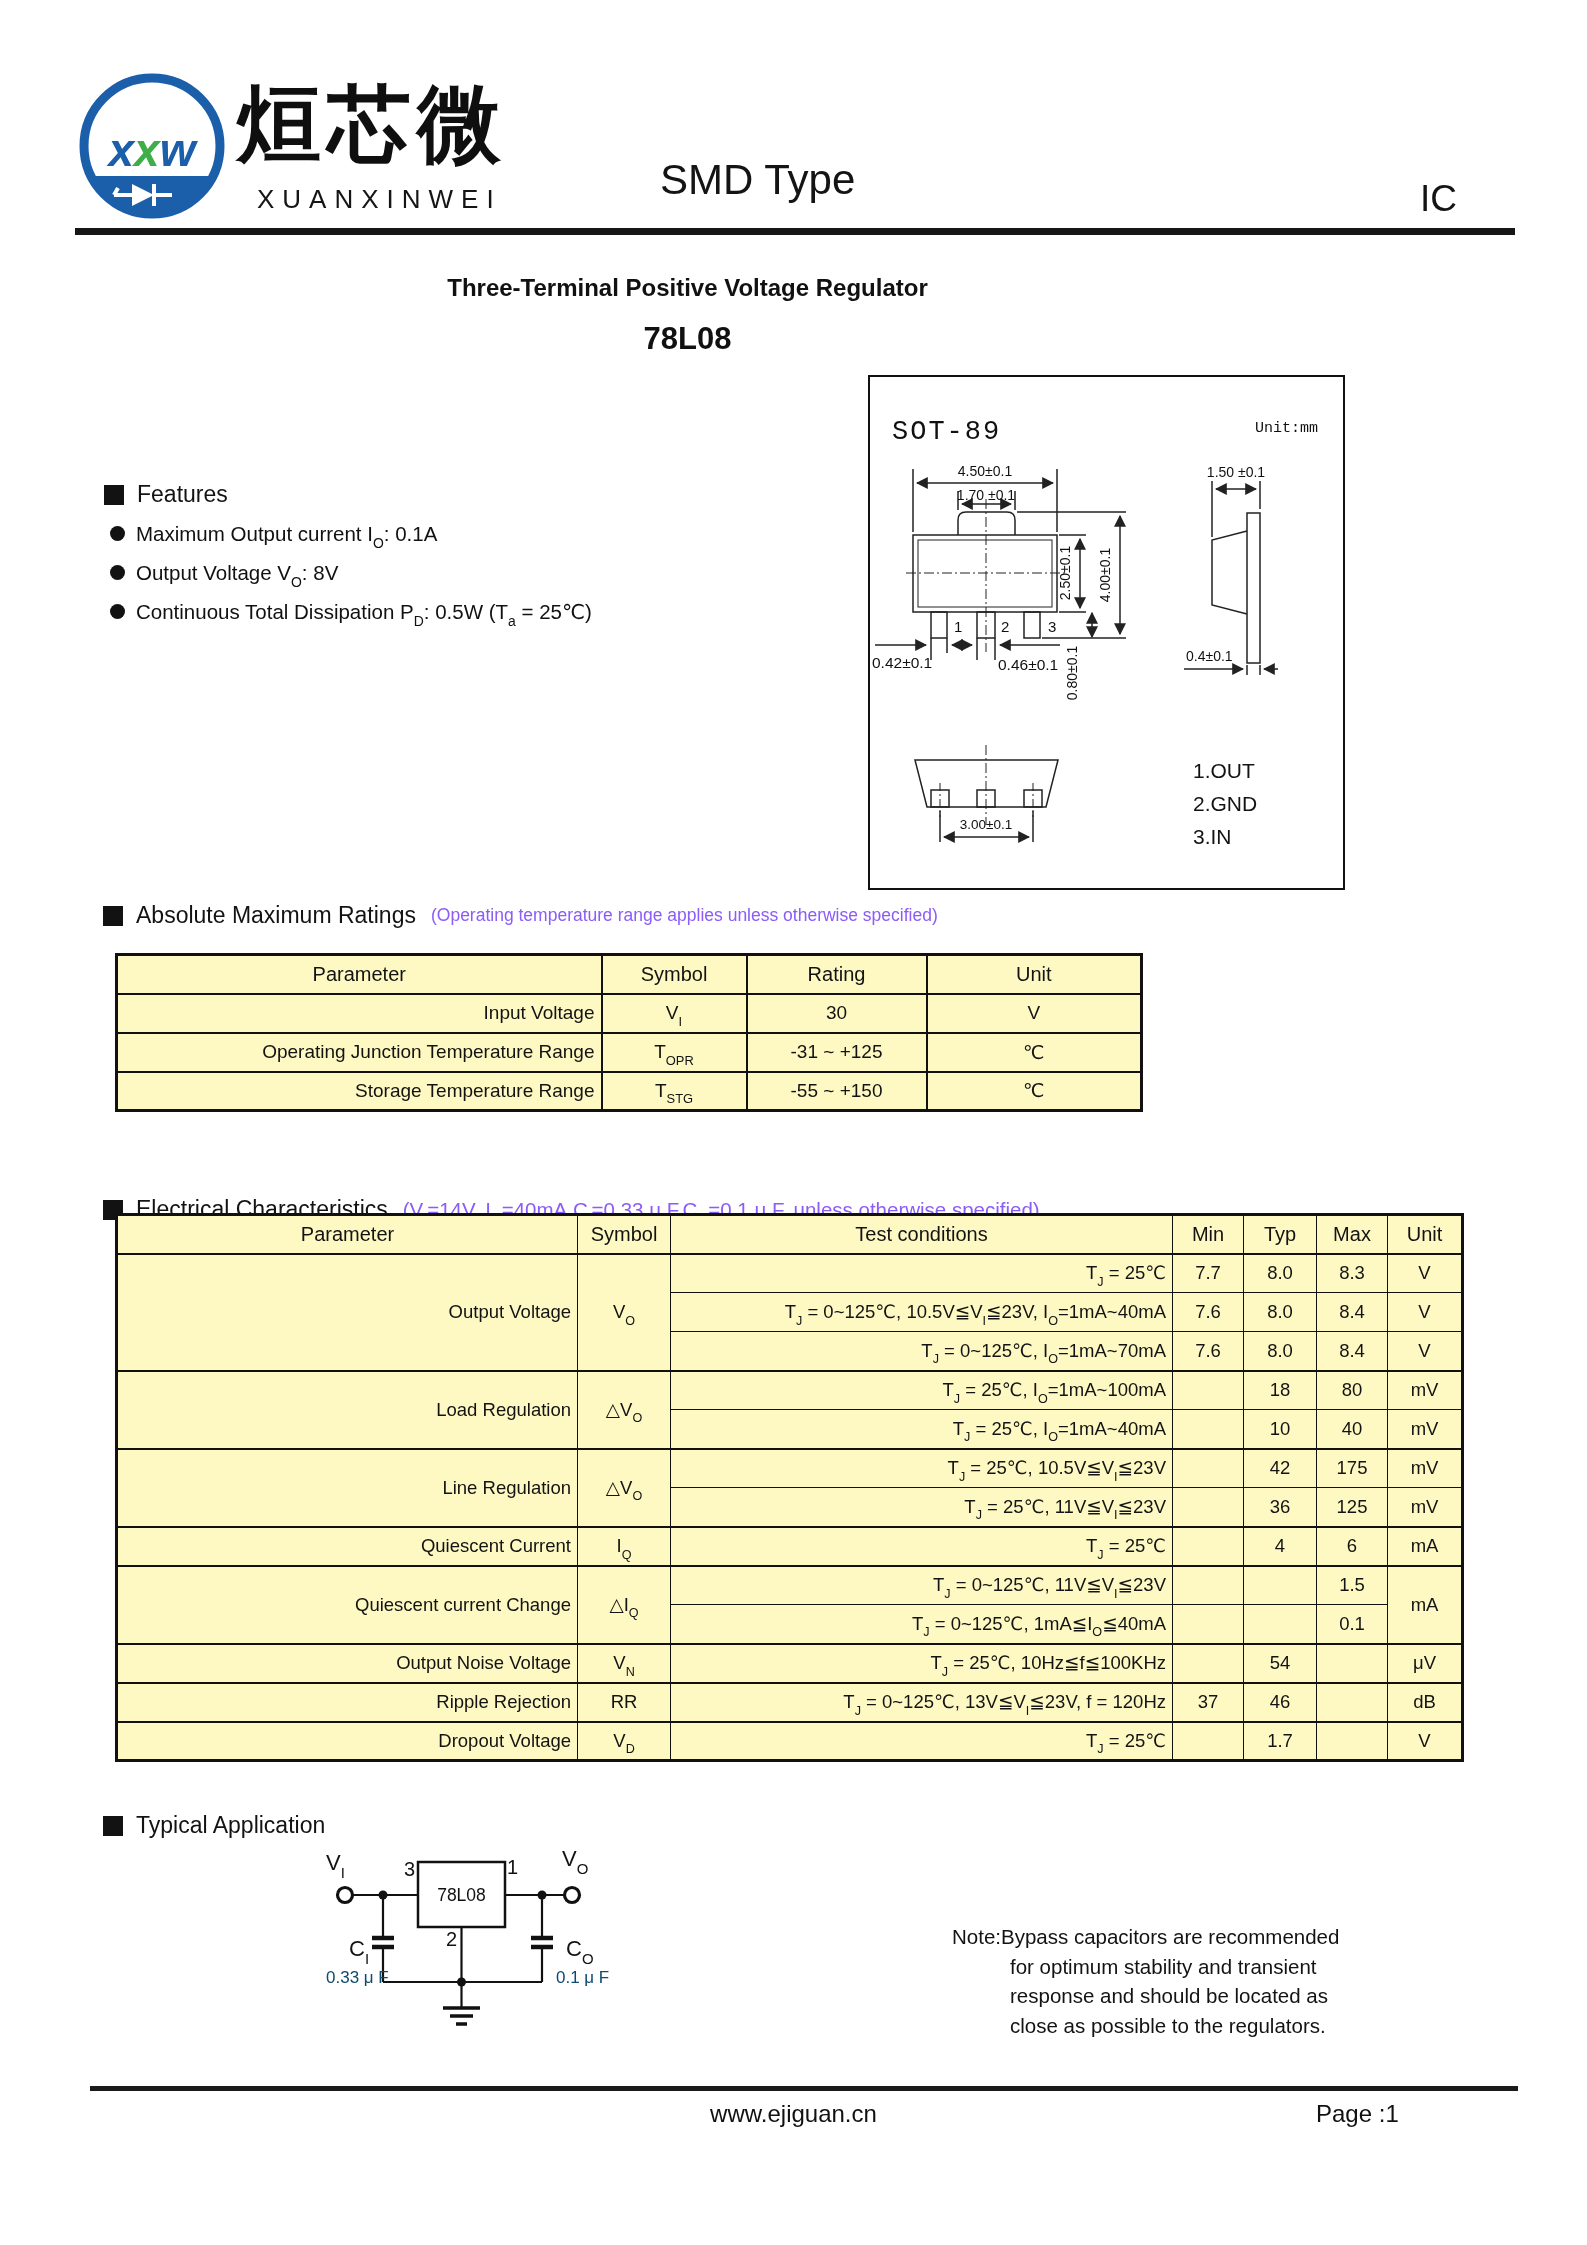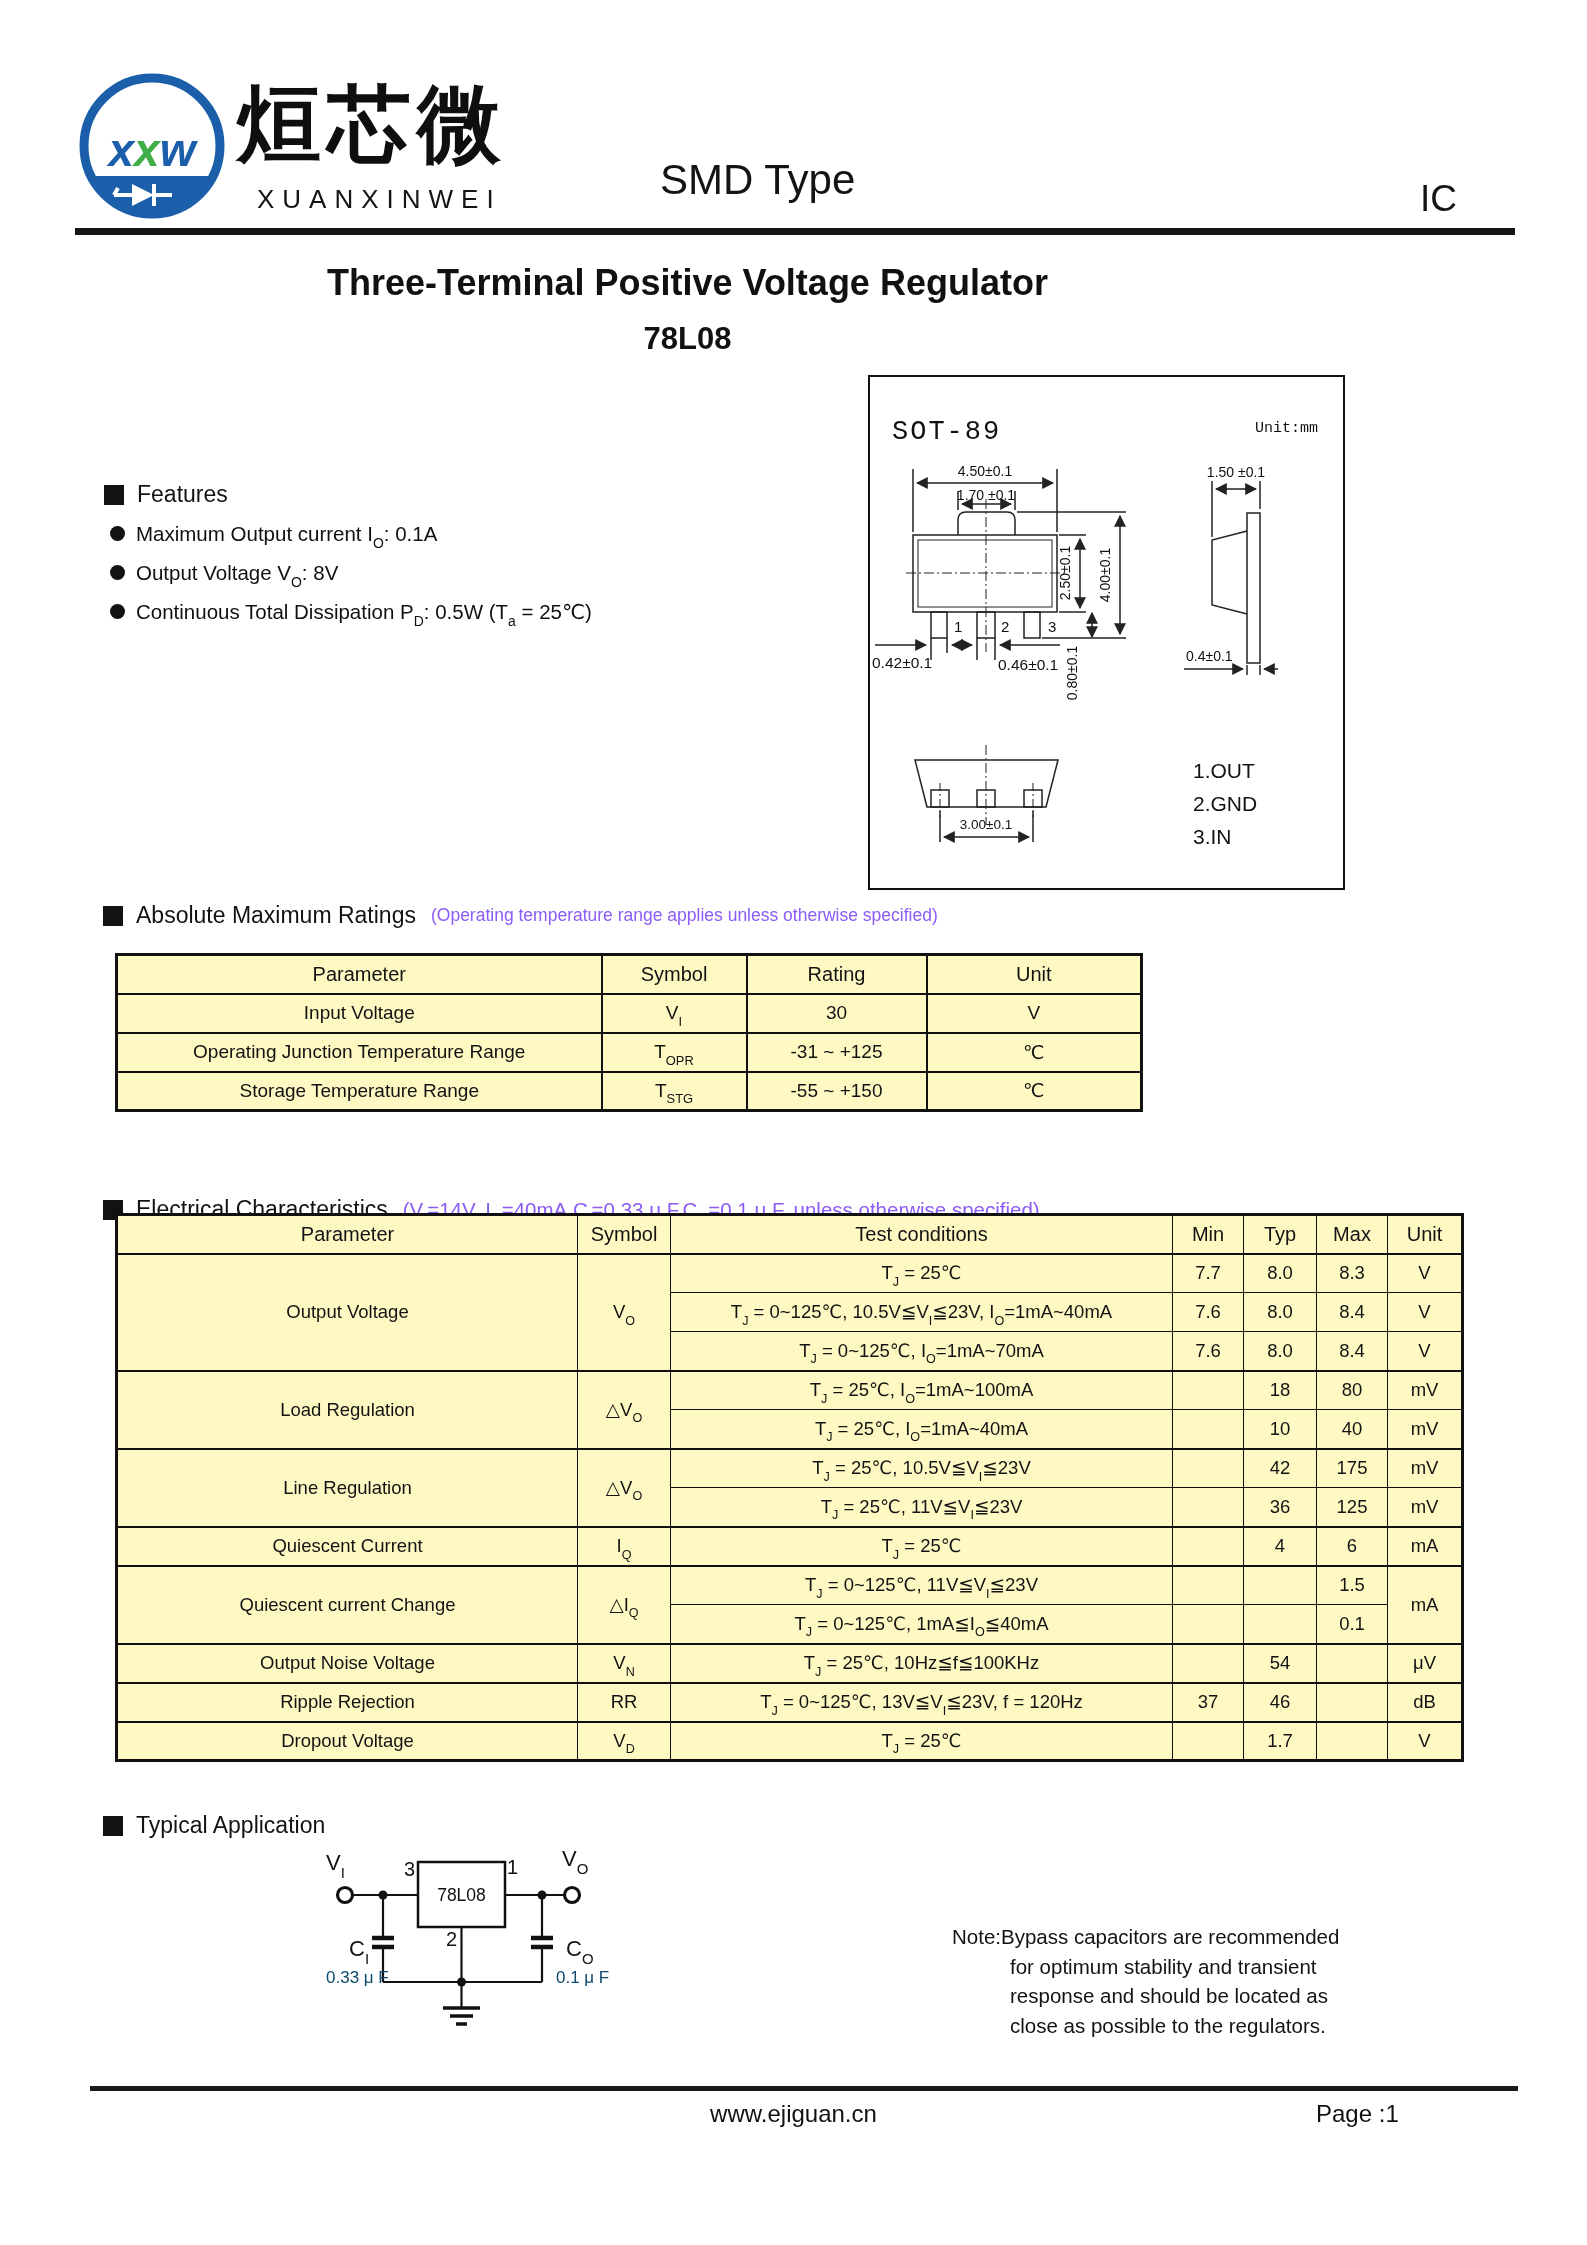--- a/index.html
+++ b/index.html
@@ -10,21 +10,21 @@
 
   
   .logo-wrap{left:70px;top:62px;width:540px;height:170px;}
   .logo-cn{position:absolute;left:167px;top:6px;font-size:84px;font-weight:700;letter-spacing:6px;color:#0f0f0f;}
   .logo-en{position:absolute;left:171px;top:122px;font-size:26px;letter-spacing:8px;color:#151515;margin-left:16px;}
   .doc-type{left:660px;top:156px;font-size:42px;color:#141414;}
   .category{left:1420px;top:178px;font-size:37px;color:#141414;}
   .header-rule{left:75px;top:228px;width:1440px;height:7px;background:#161616;}
 
   
-  .page-title{left:0;top:262px;width:1375px;text-align:center;font-size:36px;font-weight:bold;}
+  .page-title{left:0;top:274px;width:1375px;text-align:center;font-size:24px;font-weight:bold;}
   .part-number{left:0;top:321px;width:1375px;text-align:center;font-size:31px;font-weight:bold;}
 
   
   .pkg-box{left:868px;top:375px;width:473px;height:511px;border:2px solid #111;background:#fff;}
 
   
   .sec-head{display:flex;align-items:center;gap:13px;}
   .sq{width:20px;height:20px;background:#121212;flex:0 0 auto;}
   .sec-title{font-size:23px;color:#131313;}
   .sec-note{font-size:17.5px;color:#8b5cf6;margin-left:2px;}
@@ -36,21 +36,21 @@
 
   
   .feature-item{left:110px;display:flex;gap:11px;align-items:flex-start;}
   .dot{width:15px;height:15px;border-radius:50%;background:#121212;flex:0 0 auto;margin-top:4px;}
   .feature-text{font-size:20.5px;}
 
   
   table.tbl{position:absolute;border-collapse:collapse;table-layout:fixed;background:#fef9c3;border:3px solid #111;}
   .tbl td,.tbl th{border:1.5px solid #111;font-size:19px;font-weight:normal;text-align:center;
                   padding:0 6px;white-space:nowrap;overflow:hidden;color:#131313;}
-  .tbl .l{text-align:center;margin-top:40px;}
+  .tbl .l{text-align:right;margin-top:40px;}
   .tbl tr.hdr th{border-bottom:2.8px solid #111;font-size:20px;}
   .tbl tr.grp td{border-top:2.8px solid #111;}
   table.abs{left:115px;top:953px;width:1025px;}
   .abs td,.abs th{border-width:2px;}
   .abs tr{height:39px;}
   table.elec{left:115px;top:1213px;width:1346px;}
   .elec tr{height:39px;}
   .elec td{font-size:18.5px;}
 
   

